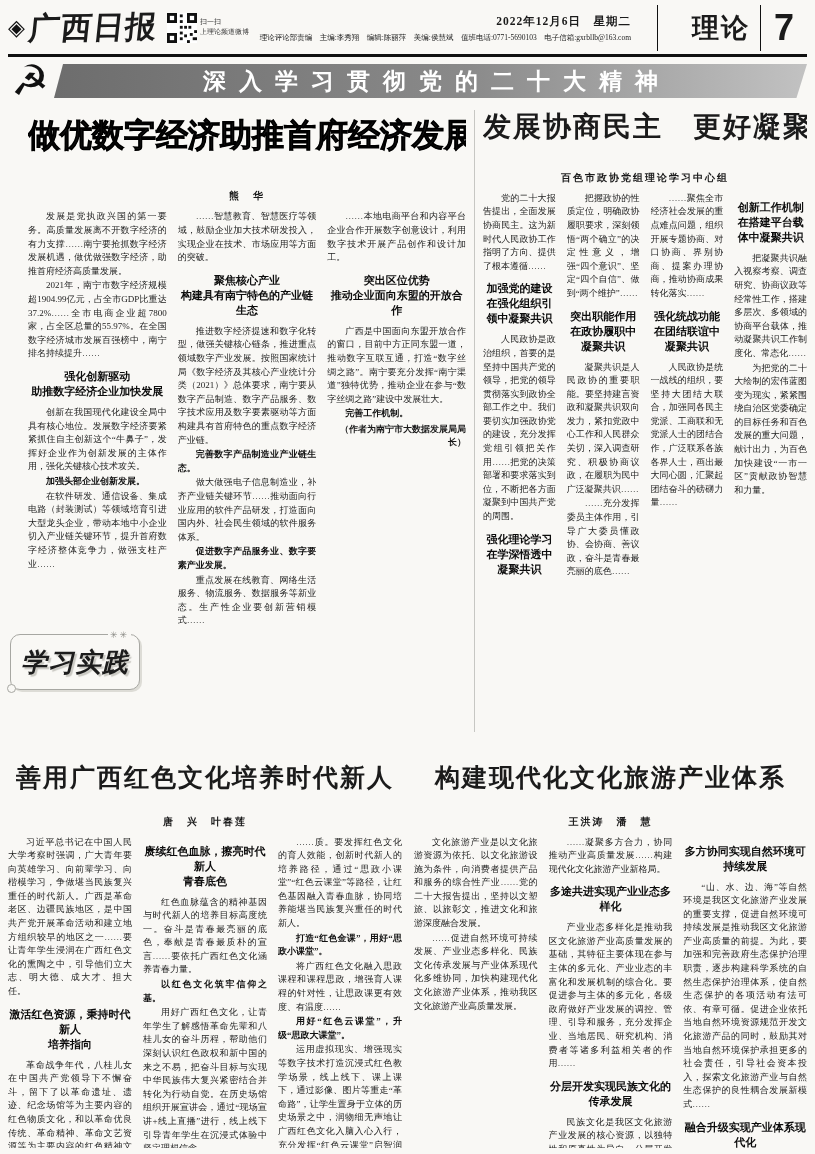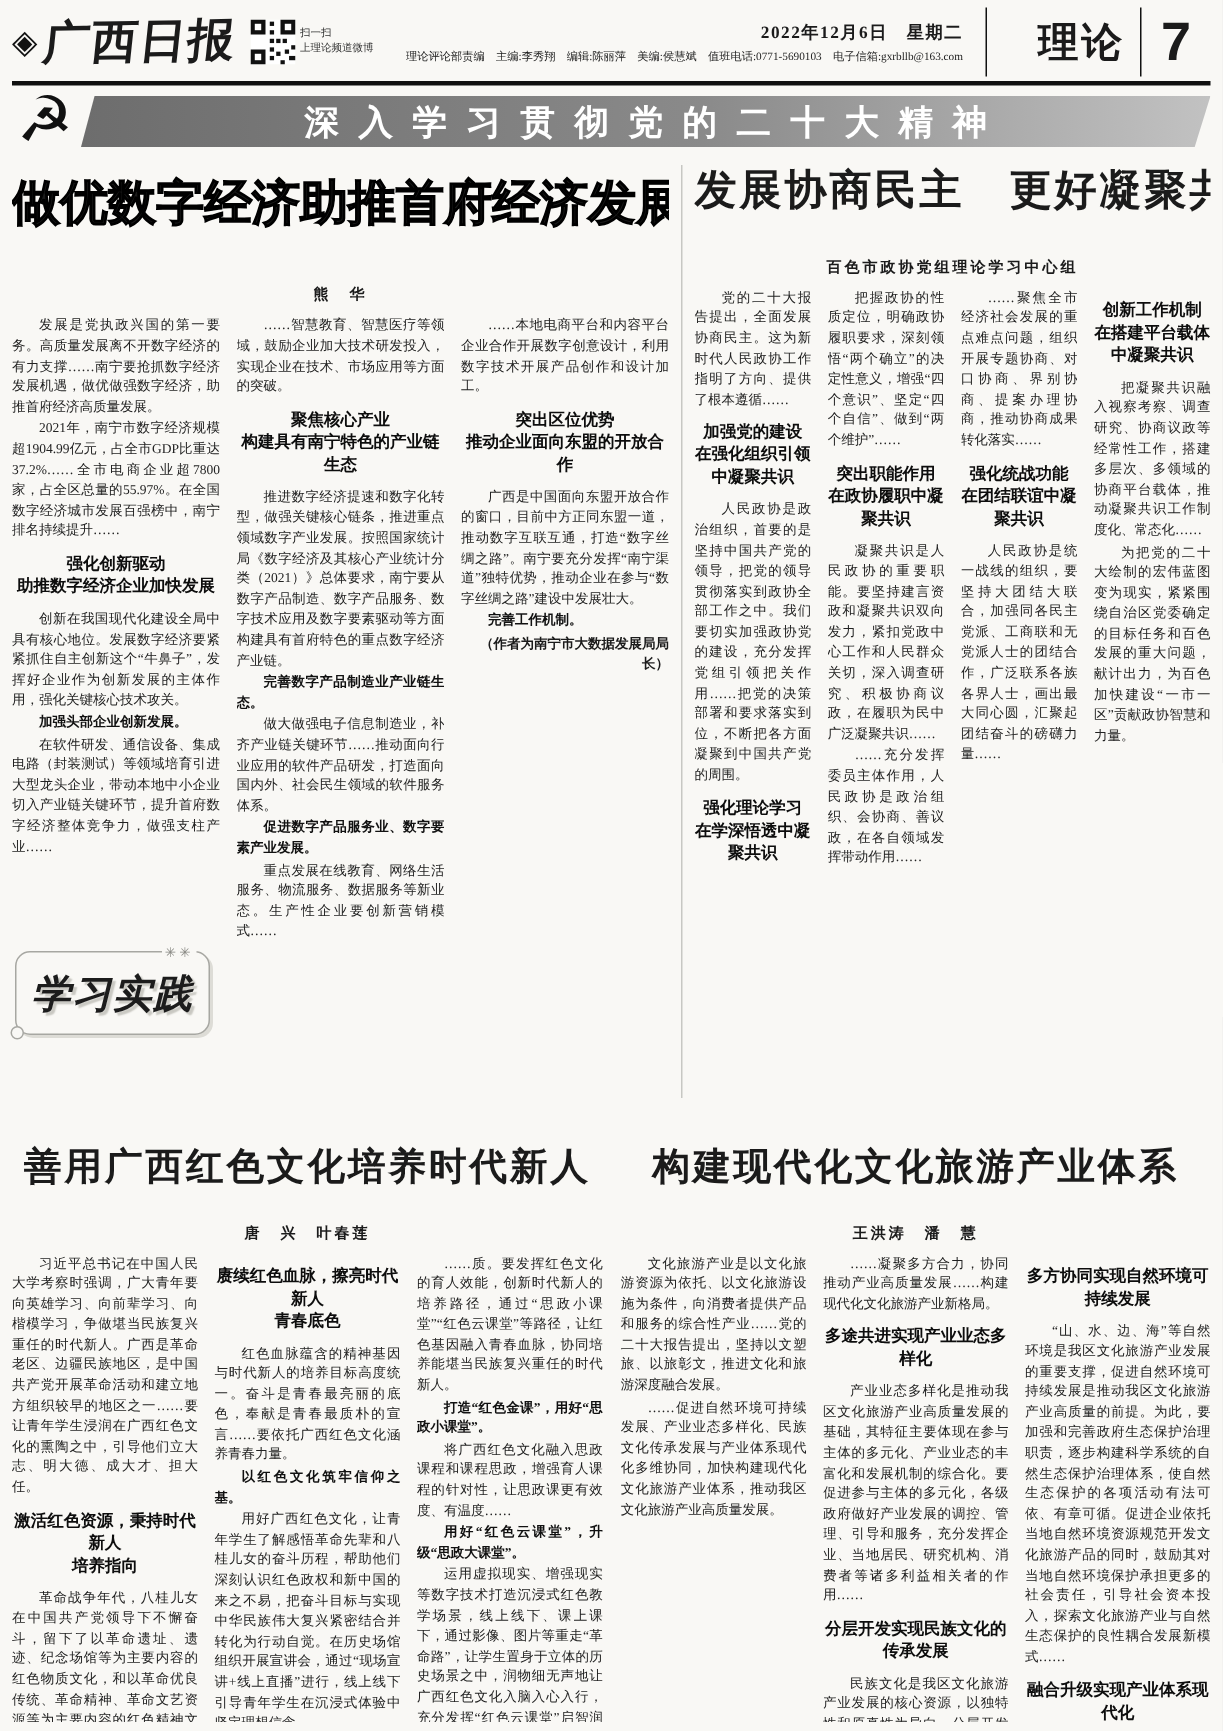--- a/index.html
+++ b/index.html
@@ -8,21 +8,21 @@
 
   
   .masthead{position:absolute;top:5px;left:8px;right:8px;height:46px;display:flex;align-items:center;}
   .brand{display:flex;align-items:center;gap:4px;}
   .brand-mark{font-size:22px;line-height:1;color:#111;}
   .brand-name{font-size:31px;font-weight:900;letter-spacing:1px;transform:skewX(-7deg) rotate(-1deg);font-family:"Liberation Serif",serif;}
   .qr-wrap{display:flex;align-items:flex-start;gap:3px;margin-left:10px;}
   .qr{width:30px;height:30px;}
   .qr-cap{font-size:7px;line-height:10px;color:#333;padding-top:4px;}
   .head-spacer{flex:1;}
-  .head-info{text-align:right;margin-right:15px;}
+  .head-info{text-align:right;margin-right:26px;}
   .head-date{font-size:11.5px;font-weight:700;letter-spacing:1px;}
   .head-staff{font-size:7.5px;color:#222;margin-top:4px;letter-spacing:0;}
   .section-box{display:flex;align-items:stretch;height:46px;border-left:1.5px solid #111;padding-left:24px;}
   .section-name{font-size:27px;font-weight:900;display:flex;align-items:center;padding:0 10px;font-family:"Liberation Sans",sans-serif;letter-spacing:2px;}
   .page-no{font-size:36px;font-weight:700;display:flex;align-items:center;padding:0 13px;border-left:1.5px solid #111;font-family:"Liberation Sans",sans-serif;}
   .head-rule{position:absolute;top:54px;left:8px;right:8px;height:3px;background:#101010;}
 
   
   .banner{position:absolute;top:62px;left:8px;right:8px;height:38px;display:flex;align-items:center;}
   .emblem{width:44px;height:44px;display:flex;align-items:center;justify-content:center;font-size:42px;line-height:1;color:#111;}
@@ -37,21 +37,21 @@
   .art-author{text-align:center;font-size:10px;font-weight:700;margin:4px 0 7px;letter-spacing:2px;}
   .cols{display:flex;gap:11px;flex:1;overflow:hidden;}
   .col{flex:1;overflow:hidden;}
   .it-p,.it-lead{font-size:9px;line-height:13.6px;text-align:justify;text-indent:2em;margin:0 0 1px;color:#222;}
   .it-lead{font-weight:700;color:#111;}
   .it-sub{font-weight:800;text-align:center;font-size:11px;line-height:15px;margin:8px 0 7px;color:#0d0d0d;font-family:"Liberation Sans",sans-serif;}
   .it-attr{font-size:9px;line-height:13px;font-weight:700;text-align:right;margin-top:2px;}
 
   
   .top-region{position:absolute;top:106px;left:8px;right:8px;height:630px;display:flex;gap:8px;}
-  .a1{width:438px;}
+  .a1{width:438px;margin-left:20px;}
   .a1 .art-title{font-size:32px;font-weight:900;font-family:"Liberation Sans",sans-serif;-webkit-text-stroke:0.8px #000;letter-spacing:0;margin-top:8px;}
   .a1 .art-author{margin-top:10px;}
   .vsep{width:1px;background:#c7c7c3;margin:4px 0;}
   .a2{flex:1;}
   .a2 .art-title{font-size:28px;font-weight:900;letter-spacing:2px;margin-top:2px;}
   .a2 .art-author{margin-top:6px;}
 
   
   .badge{position:absolute;left:10px;top:634px;width:128px;height:54px;z-index:6;background:#f9f8f5;
     border:1px solid #a7a7a2;border-radius:10px;display:flex;align-items:center;justify-content:center;box-shadow:2px 2px 0 #dddcd6;}
@@ -180,21 +180,21 @@
               <div>在学深悟透中凝聚共识</div>
             </div>
           </div>
         <div class="col">
             <div class="it-p">把握政协的性质定位，明确政协履职要求，深刻领悟“两个确立”的决定性意义，增强“四个意识”、坚定“四个自信”、做到“两个维护”……</div>
             <div class="it-sub">
               <div>突出职能作用</div>
               <div>在政协履职中凝聚共识</div>
             </div>
             <div class="it-p">凝聚共识是人民政协的重要职能。要坚持建言资政和凝聚共识双向发力，紧扣党政中心工作和人民群众关切，深入调查研究、积极协商议政，在履职为民中广泛凝聚共识……</div>
-            <div class="it-p">……充分发挥委员主体作用，人民政协是政治组织、会协商、善议政，在各自领域发挥带动作用……</div>
+            <div class="it-p">……充分发挥委员主体作用，引导广大委员懂政协、会协商、善议政，奋斗是青春最亮丽的底色……</div>
           </div>
         <div class="col">
             <div class="it-p">……聚焦全市经济社会发展的重点难点问题，组织开展专题协商、对口协商、界别协商、提案办理协商，推动协商成果转化落实……</div>
             <div class="it-sub">
               <div>强化统战功能</div>
               <div>在团结联谊中凝聚共识</div>
             </div>
             <div class="it-p">人民政协是统一战线的组织，要坚持大团结大联合，加强同各民主党派、工商联和无党派人士的团结合作，广泛联系各族各界人士，画出最大同心圆，汇聚起团结奋斗的磅礴力量……</div>
           </div>
         <div class="col">

